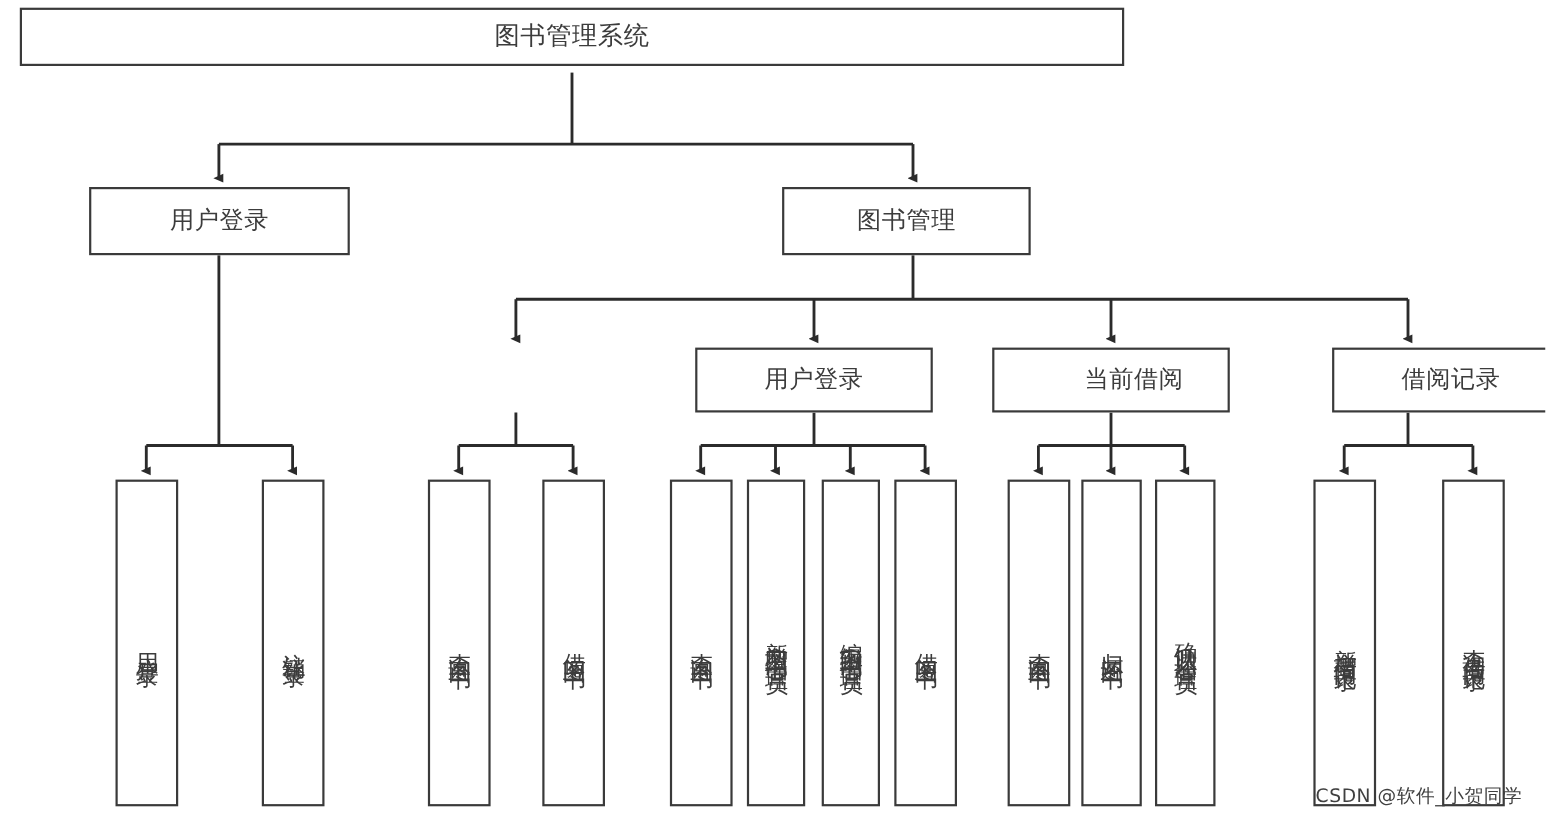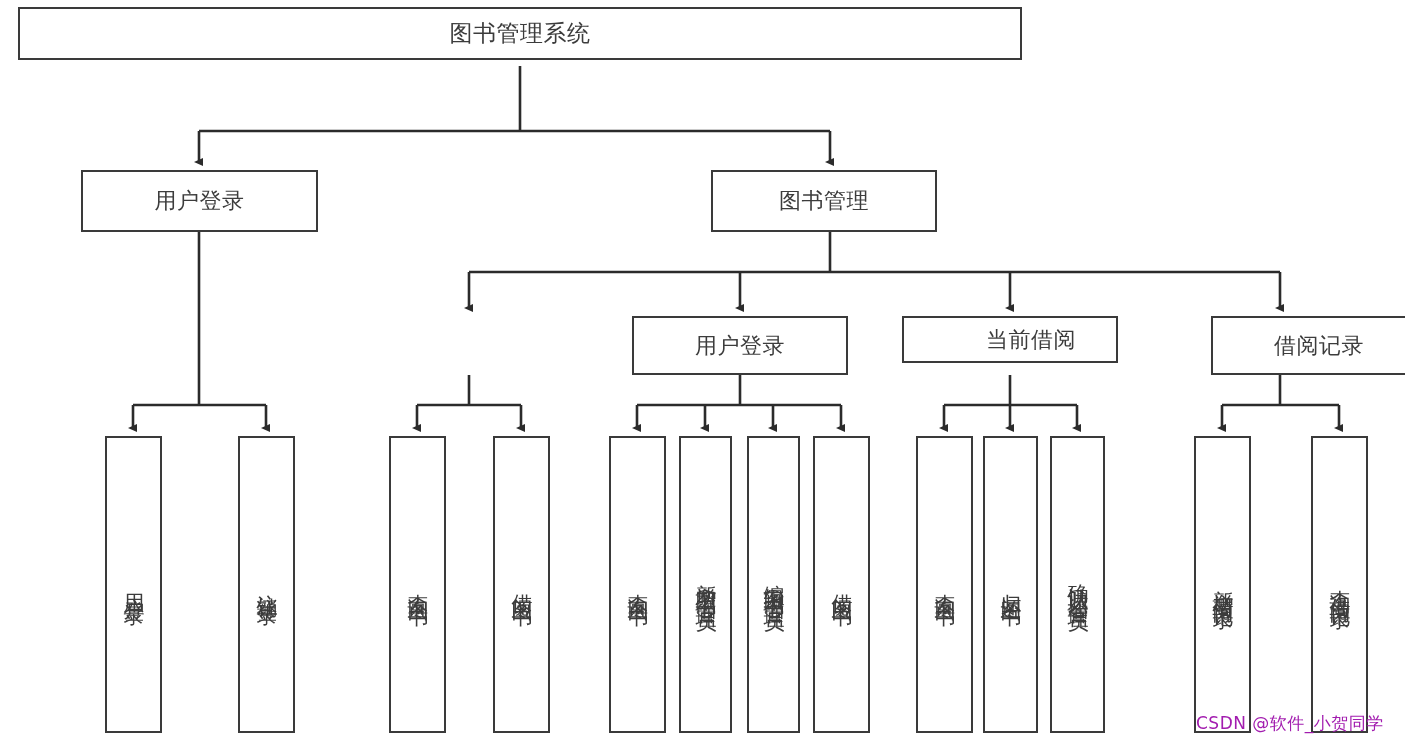--- a/index.html
+++ b/index.html
@@ -60,21 +60,21 @@
   .node.vert .label {
     writing-mode: vertical-rl;
     text-orientation: upright;
     font-size: 21px;
     line-height: 1.0;
     letter-spacing: 4px;
     max-height: 270px;
   }
   .watermark {
     position: absolute;
-    color: #a21caf;
+    color: #404040;
     font-size: 17px;
     letter-spacing: 0.5px;
     z-index: 5;
     white-space: nowrap;
     font-family: "DejaVu Sans", "Liberation Sans", sans-serif;
   }
 </style>
 </head>
 <body>
 
@@ -137,21 +137,21 @@
   <div class="node horiz" style="left:81px; top:170px; width:237px; height:62px;">
     <span class="label">用户登录</span>
   </div>
   <div class="node horiz" style="left:711px; top:170px; width:226px; height:62px;">
     <span class="label">图书管理</span>
   </div>
 
   <div class="node horiz" style="left:632px; top:316px; width:216px; height:59px;">
     <span class="label">用户登录</span>
   </div>
-  <div class="node horiz" style="left:902px; top:316px; width:216px; height:47px;padding-left:42px;">
+  <div class="node horiz" style="left:902px; top:316px; width:216px; height:59px;padding-left:42px;">
     <span class="label">当前借阅</span>
   </div>
   <div class="node horiz" style="left:1211px; top:316px; width:216px; height:59px;">
     <span class="label">借阅记录</span>
   </div>
 
   <div class="node vert" style="left:105px; top:436px; width:57px; height:297px;">
     <span class="label">用户登录</span>
   </div>
   <div class="node vert" style="left:238px; top:436px; width:57px; height:297px;">

